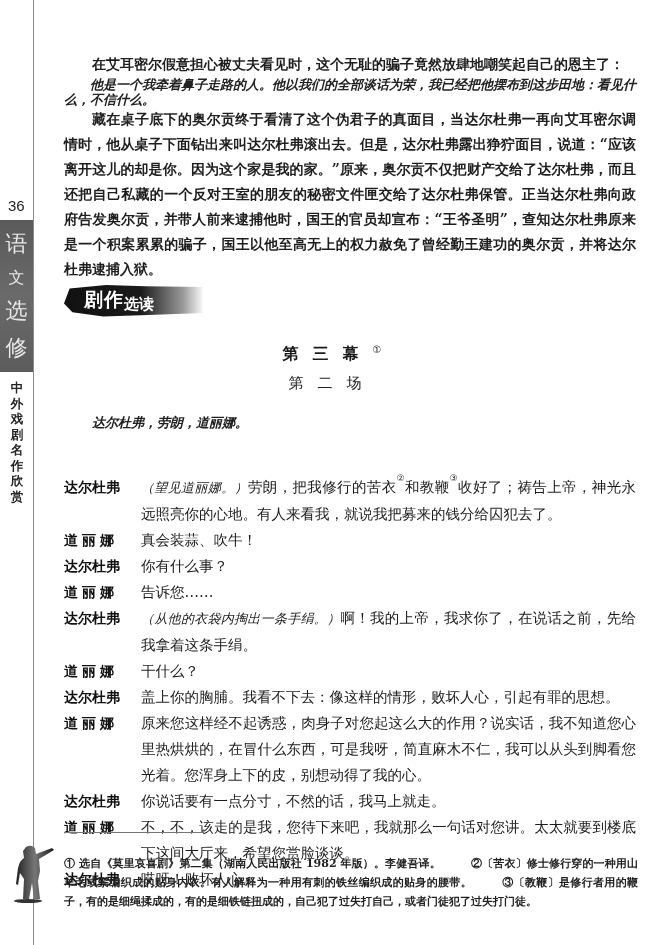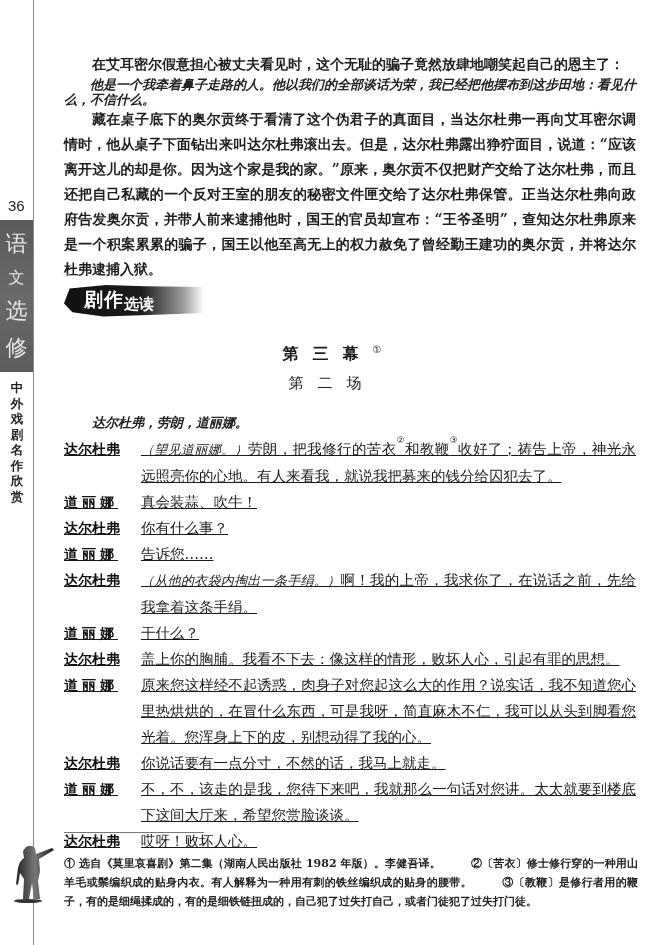--- a/index.html
+++ b/index.html
@@ -145,23 +145,22 @@
       left: 92px;
       top: 414px;
       font-size: 13px;
       font-style: italic;
       font-weight: bold;
       color: #222;
     }
     .dialogue {
       position: absolute;
       left: 64px;
-      top: 436px;
+      top: 474px;
       width: 572px;
-      text-decoration: underline;
     }
     .line {
       display: flex;
       font-size: 14.5px;
       line-height: 26px;
     }
     .speaker {
       flex: 0 0 77px;
       font-family: "DejaVu Sans", sans-serif;
       font-weight: bold;

